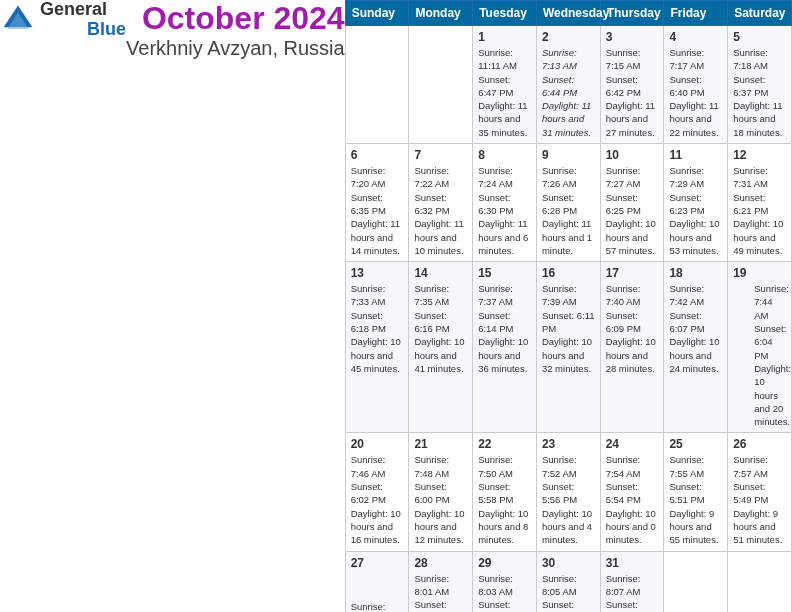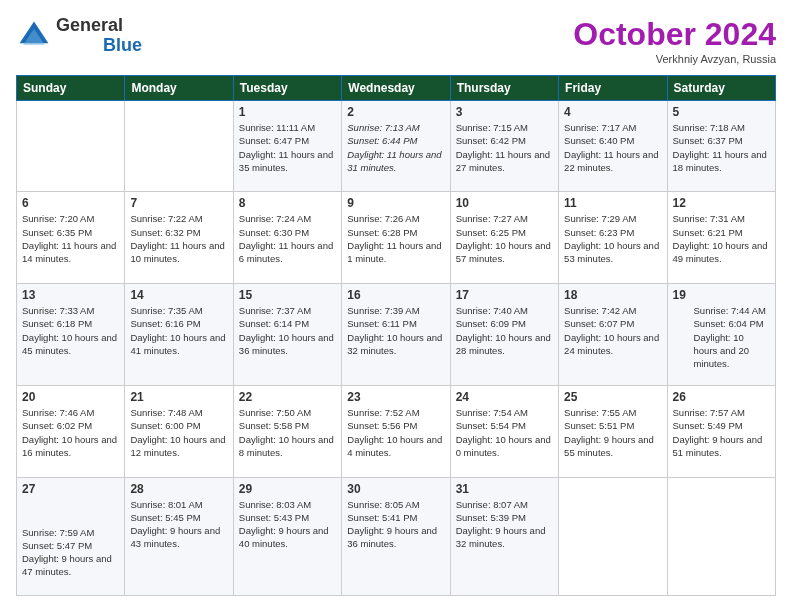--- a/index.html
+++ b/index.html
@@ -6,23 +6,21 @@
     body {
       font-family: Arial, sans-serif;
       background: #fff;
       width: 792px;
       height: 612px;
       overflow: hidden;
     }
     .page {
       width: 792px;
       height: 612px;
-      padding: 16px;
       display: flex;
-      flex-direction: column;
       justify-content: flex-end;
     }
     .header {
       display: flex;
       justify-content: space-between;
       align-items: flex-start;
       margin-bottom: 10px;
     }
     .logo {
       display: flex;
@@ -44,31 +42,31 @@
     }
     .title-block {
       text-align: right;
     }
     .month-title {
       font-size: 32px;
       font-weight: bold;
       color: #a21caf;
     }
     .location {
-      font-size: 11px;
+      font-size: 20px;
       color: #444;
     }
     .calendar {
       flex: 1;
       border-collapse: collapse;
       width: 100%;
       table-layout: fixed;
     }
     .calendar thead th {
-      background-color: #14532d;
+      background-color: #0369a1;
       color: #fff;
       text-align: left;
       padding: 5px 6px;
       font-size: 12px;
       font-weight: bold;
       border: 1px solid #1a6ab5;
     }
     .calendar tbody td {
       border: 1px solid #ccc;
       vertical-align: top;

